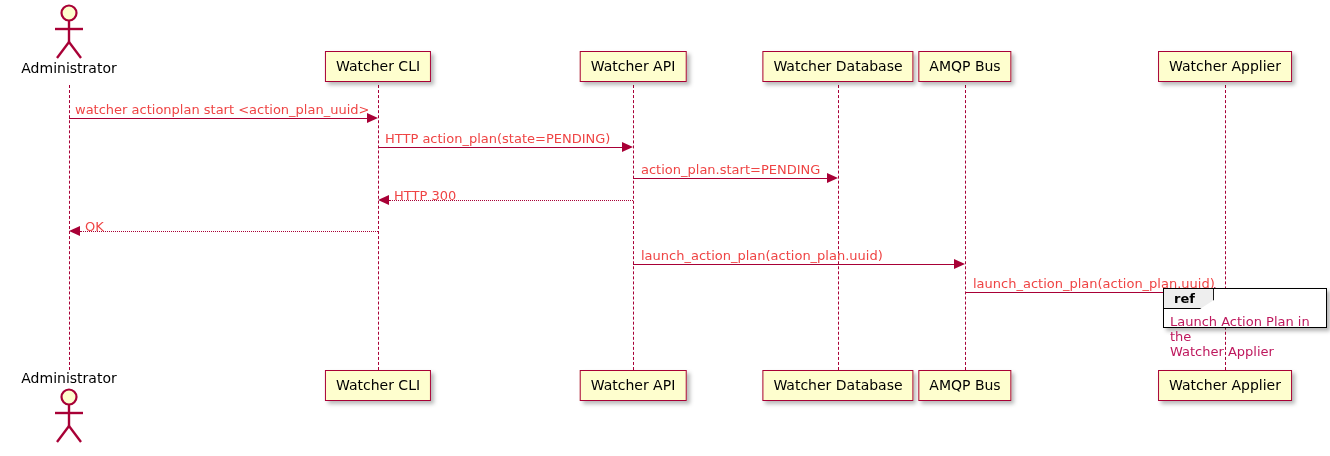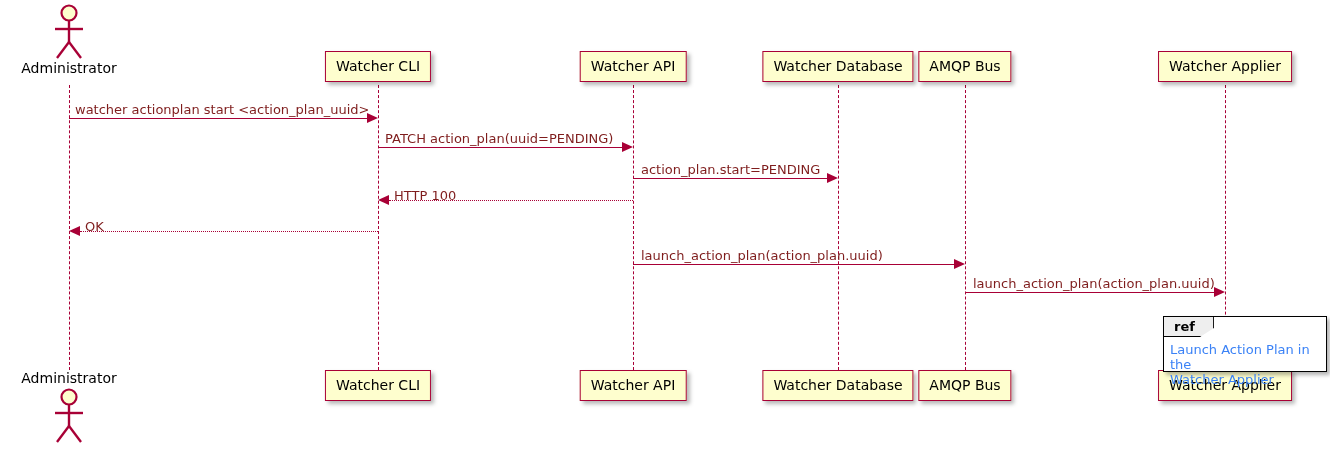--- a/index.html
+++ b/index.html
@@ -70,21 +70,21 @@
     border-left: 11px solid #A80036;
   }
   .arrowhead.left {
     border-top: 5px solid transparent;
     border-bottom: 5px solid transparent;
     border-right: 11px solid #A80036;
   }
   .msg-label {
     position: absolute;
     font-size: 13px;
-    color: #7f1d1d;
+    color: #ef4444;
     white-space: nowrap;
     line-height: 1;
   }
   .refbox {
     position: absolute;
     background: #FFFFFF;
     border: 1.5px solid #000000;
     box-shadow: 3px 3px 4px rgba(0,0,0,0.30);
     box-sizing: border-box;
   }
@@ -100,21 +100,21 @@
     line-height: 1;
     color: #000000;
     clip-path: polygon(0 0, 100% 0, 100% 55%, 72% 100%, 0 100%);
   }
   .reftext {
     position: absolute;
     left: 6px;
     top: 25px;
     font-size: 13px;
     line-height: 15px;
-    color: #3b82f6;
+    color: #be185d;
     white-space: pre-line;
   }
 </style>
 </head>
 <body>
 
 <div id="diagram">
 
   <div class="lifeline" style="left:58px;"></div>
   <div class="lifeline" style="left:367px;"></div>
@@ -154,43 +154,43 @@
   <div class="pbox" style="left:367px; top:370px;">Watcher CLI</div>
   <div class="pbox" style="left:622px; top:370px;">Watcher API</div>
   <div class="pbox" style="left:827px; top:370px;">Watcher Database</div>
   <div class="pbox" style="left:954px; top:370px;">AMQP Bus</div>
   <div class="pbox" style="left:1214px; top:370px;">Watcher Applier</div>
 
   <div class="msg-label" style="left:64px; top:103px;">watcher actionplan start &lt;action_plan_uuid&gt;</div>
   <div class="msg-line" style="left:58px; top:118px; width:299px;"></div>
   <div class="arrowhead right" style="left:356px; top:113px;"></div>
 
-  <div class="msg-label" style="left:374px; top:132px;">PATCH action_plan(uuid=PENDING)</div>
+  <div class="msg-label" style="left:374px; top:132px;">HTTP action_plan(state=PENDING)</div>
   <div class="msg-line" style="left:367px; top:147px; width:245px;"></div>
   <div class="arrowhead right" style="left:611px; top:142px;"></div>
 
   <div class="msg-label" style="left:630px; top:163px;">action_plan.start=PENDING</div>
   <div class="msg-line" style="left:622px; top:178px; width:195px;"></div>
   <div class="arrowhead right" style="left:816px; top:173px;"></div>
 
-  <div class="msg-label" style="left:383px; top:189px;">HTTP 100</div>
+  <div class="msg-label" style="left:383px; top:189px;">HTTP 300</div>
   <div class="msg-line dotted" style="left:378px; top:200px; width:244px;"></div>
   <div class="arrowhead left" style="left:367px; top:195px;"></div>
 
   <div class="msg-label" style="left:74px; top:220px;">OK</div>
   <div class="msg-line dotted" style="left:69px; top:231px; width:298px;"></div>
   <div class="arrowhead left" style="left:58px; top:226px;"></div>
 
   <div class="msg-label" style="left:630px; top:249px;">launch_action_plan(action_plan.uuid)</div>
   <div class="msg-line" style="left:622px; top:264px; width:322px;"></div>
   <div class="arrowhead right" style="left:943px; top:259px;"></div>
 
   <div class="msg-label" style="left:962px; top:277px;">launch_action_plan(action_plan.uuid)</div>
   <div class="msg-line" style="left:954px; top:292px; width:250px;"></div>
   <div class="arrowhead right" style="left:1203px; top:287px;"></div>
 
-  <div class="refbox" style="left:1152px; top:316px; width:164px; height:56px;">
+  <div class="refbox" style="left:1152px; top:288px; width:164px; height:40px;">
     <div class="reftab">ref</div>
     <div class="reftext">Launch Action Plan in the
 Watcher Applier</div>
   </div>
 
 </div>
 
 </body></html>

